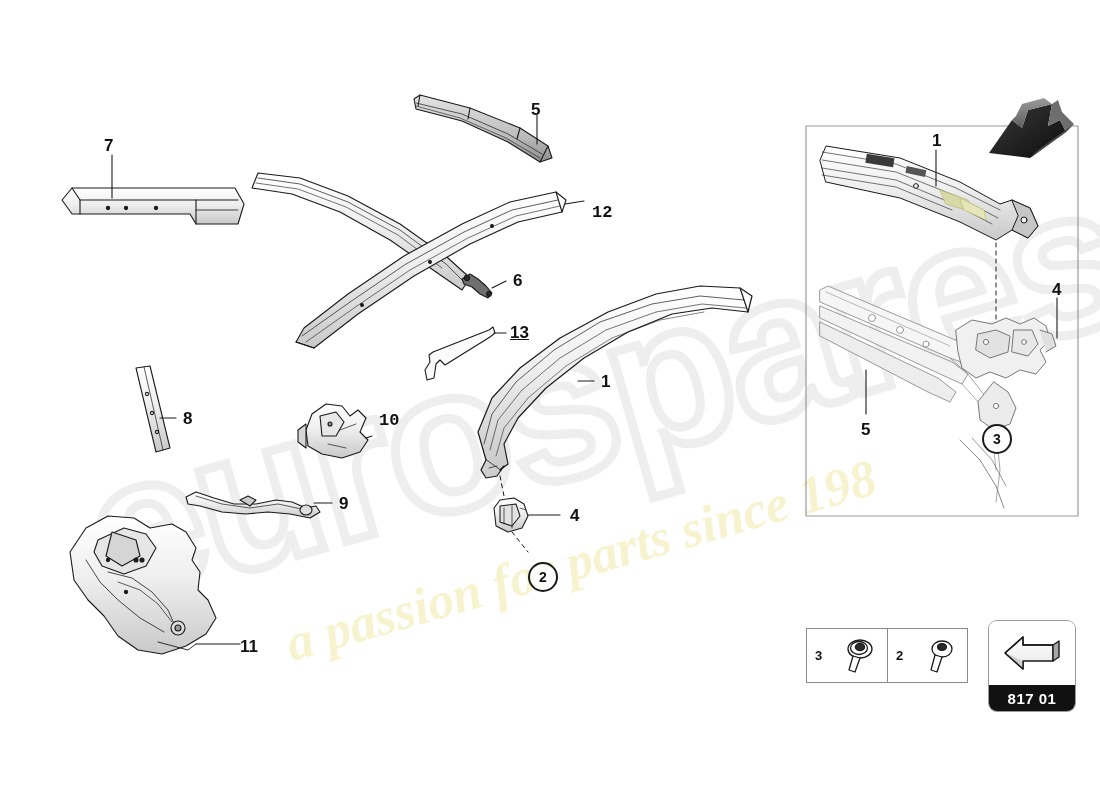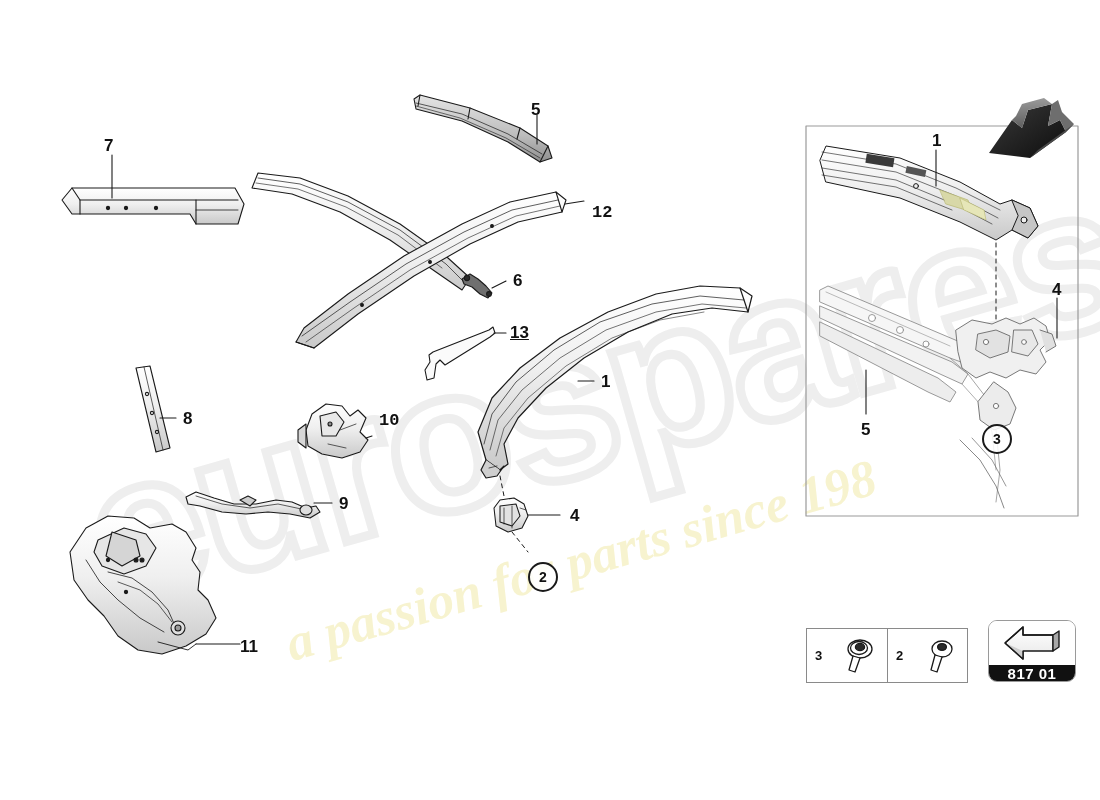--- a/index.html
+++ b/index.html
@@ -85,21 +85,21 @@
     display: flex;
     align-items: center;
     justify-content: center;
   }
   
   #part-badge {
     position: absolute;
     left: 988px;
     top: 620px;
     width: 88px;
-    height: 62px;
+    height: 92px;
     border: 1px solid #9a9a9a;
     border-radius: 9px;
     box-sizing: border-box;
     background: #ffffff;
     overflow: hidden;
     display: flex;
     flex-direction: column;
   }
   #part-badge-icon {
     flex: 1 1 auto;

